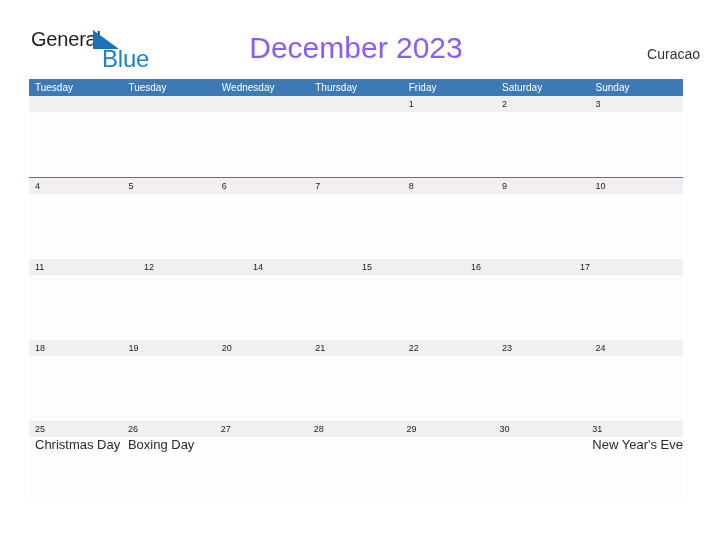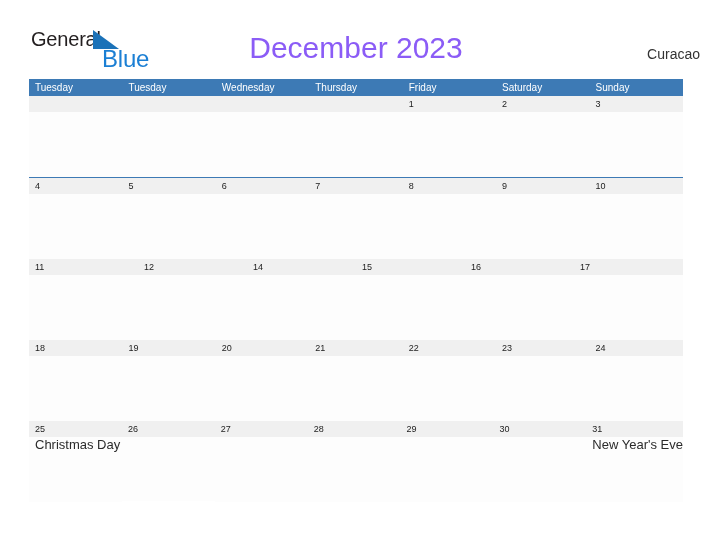--- a/index.html
+++ b/index.html
@@ -440,20 +440,23 @@
               <div class="day-number">25</div>
             </div>
           <div class="day-body">
               <div class="holiday">Christmas Day</div>
             </div>
         </div>
         <div class="day-cell">
           <div class="day-strip">
               <div class="day-number">26</div>
             </div>
+          <div class="day-body">
+              <div class="holiday">Boxing Day</div>
+            </div>
         </div>
         <div class="day-cell">
           <div class="day-strip">
               <div class="day-number">27</div>
             </div>
           <div class="day-body">
               <div class="holiday"></div>
             </div>
         </div>
         <div class="day-cell">

